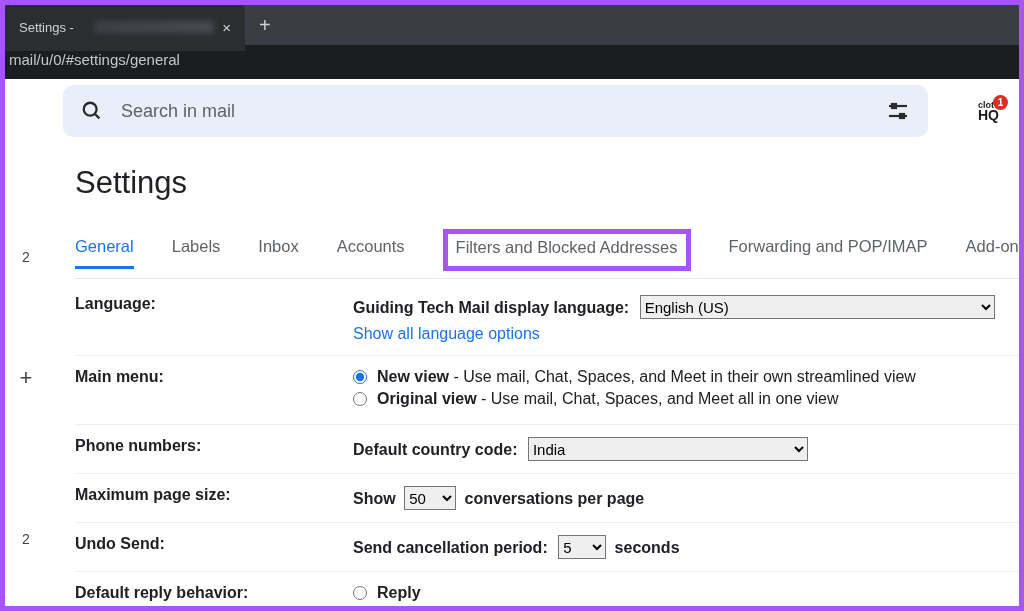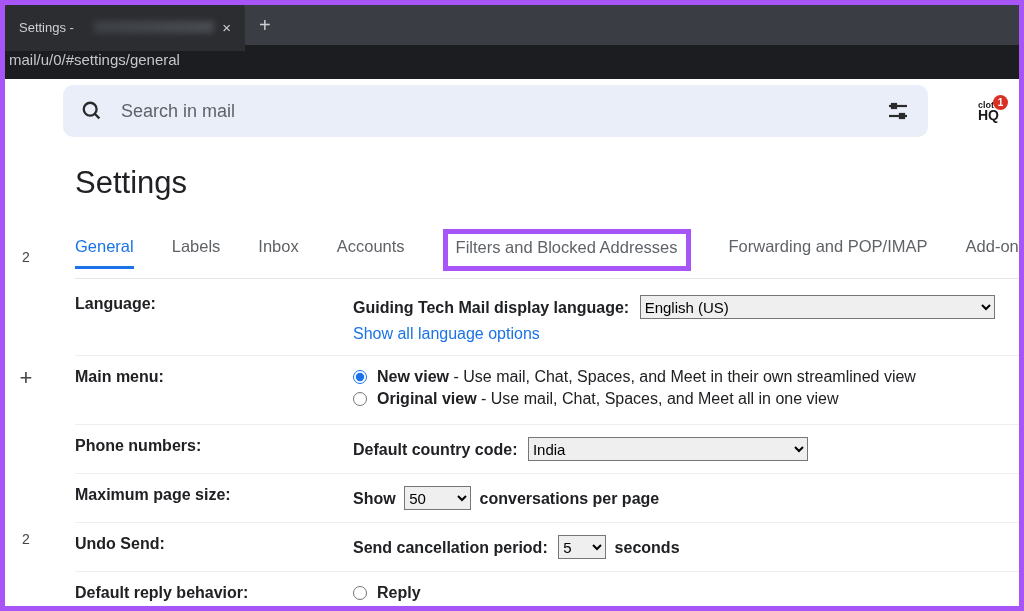--- a/index.html
+++ b/index.html
@@ -142,21 +142,21 @@
           <div class="sec-content">
             <span class="inline-label">Default country code:</span>
             <select class="sel" style="width:280px"><option id="phone-opt">India</option></select>
           </div>
         </div>
 
         <div class="section">
           <div class="sec-label">Maximum page size:</div>
           <div class="sec-content">
             <span class="bold">Show</span>
-            <select class="sel" style="width:67px;margin:0 4px"><option id="ps-opt">50</option></select>
+            <select class="sel" style="width:52px;margin:0 4px"><option id="ps-opt">50</option></select>
             <span class="bold">conversations per page</span>
           </div>
         </div>
 
         <div class="section">
           <div class="sec-label">Undo Send:</div>
           <div class="sec-content">
             <span class="inline-label">Send cancellation period:</span>
             <select class="sel" style="width:48px"><option id="undo-opt">5</option></select>
             <span class="bold" style="margin-left:4px">seconds</span>

